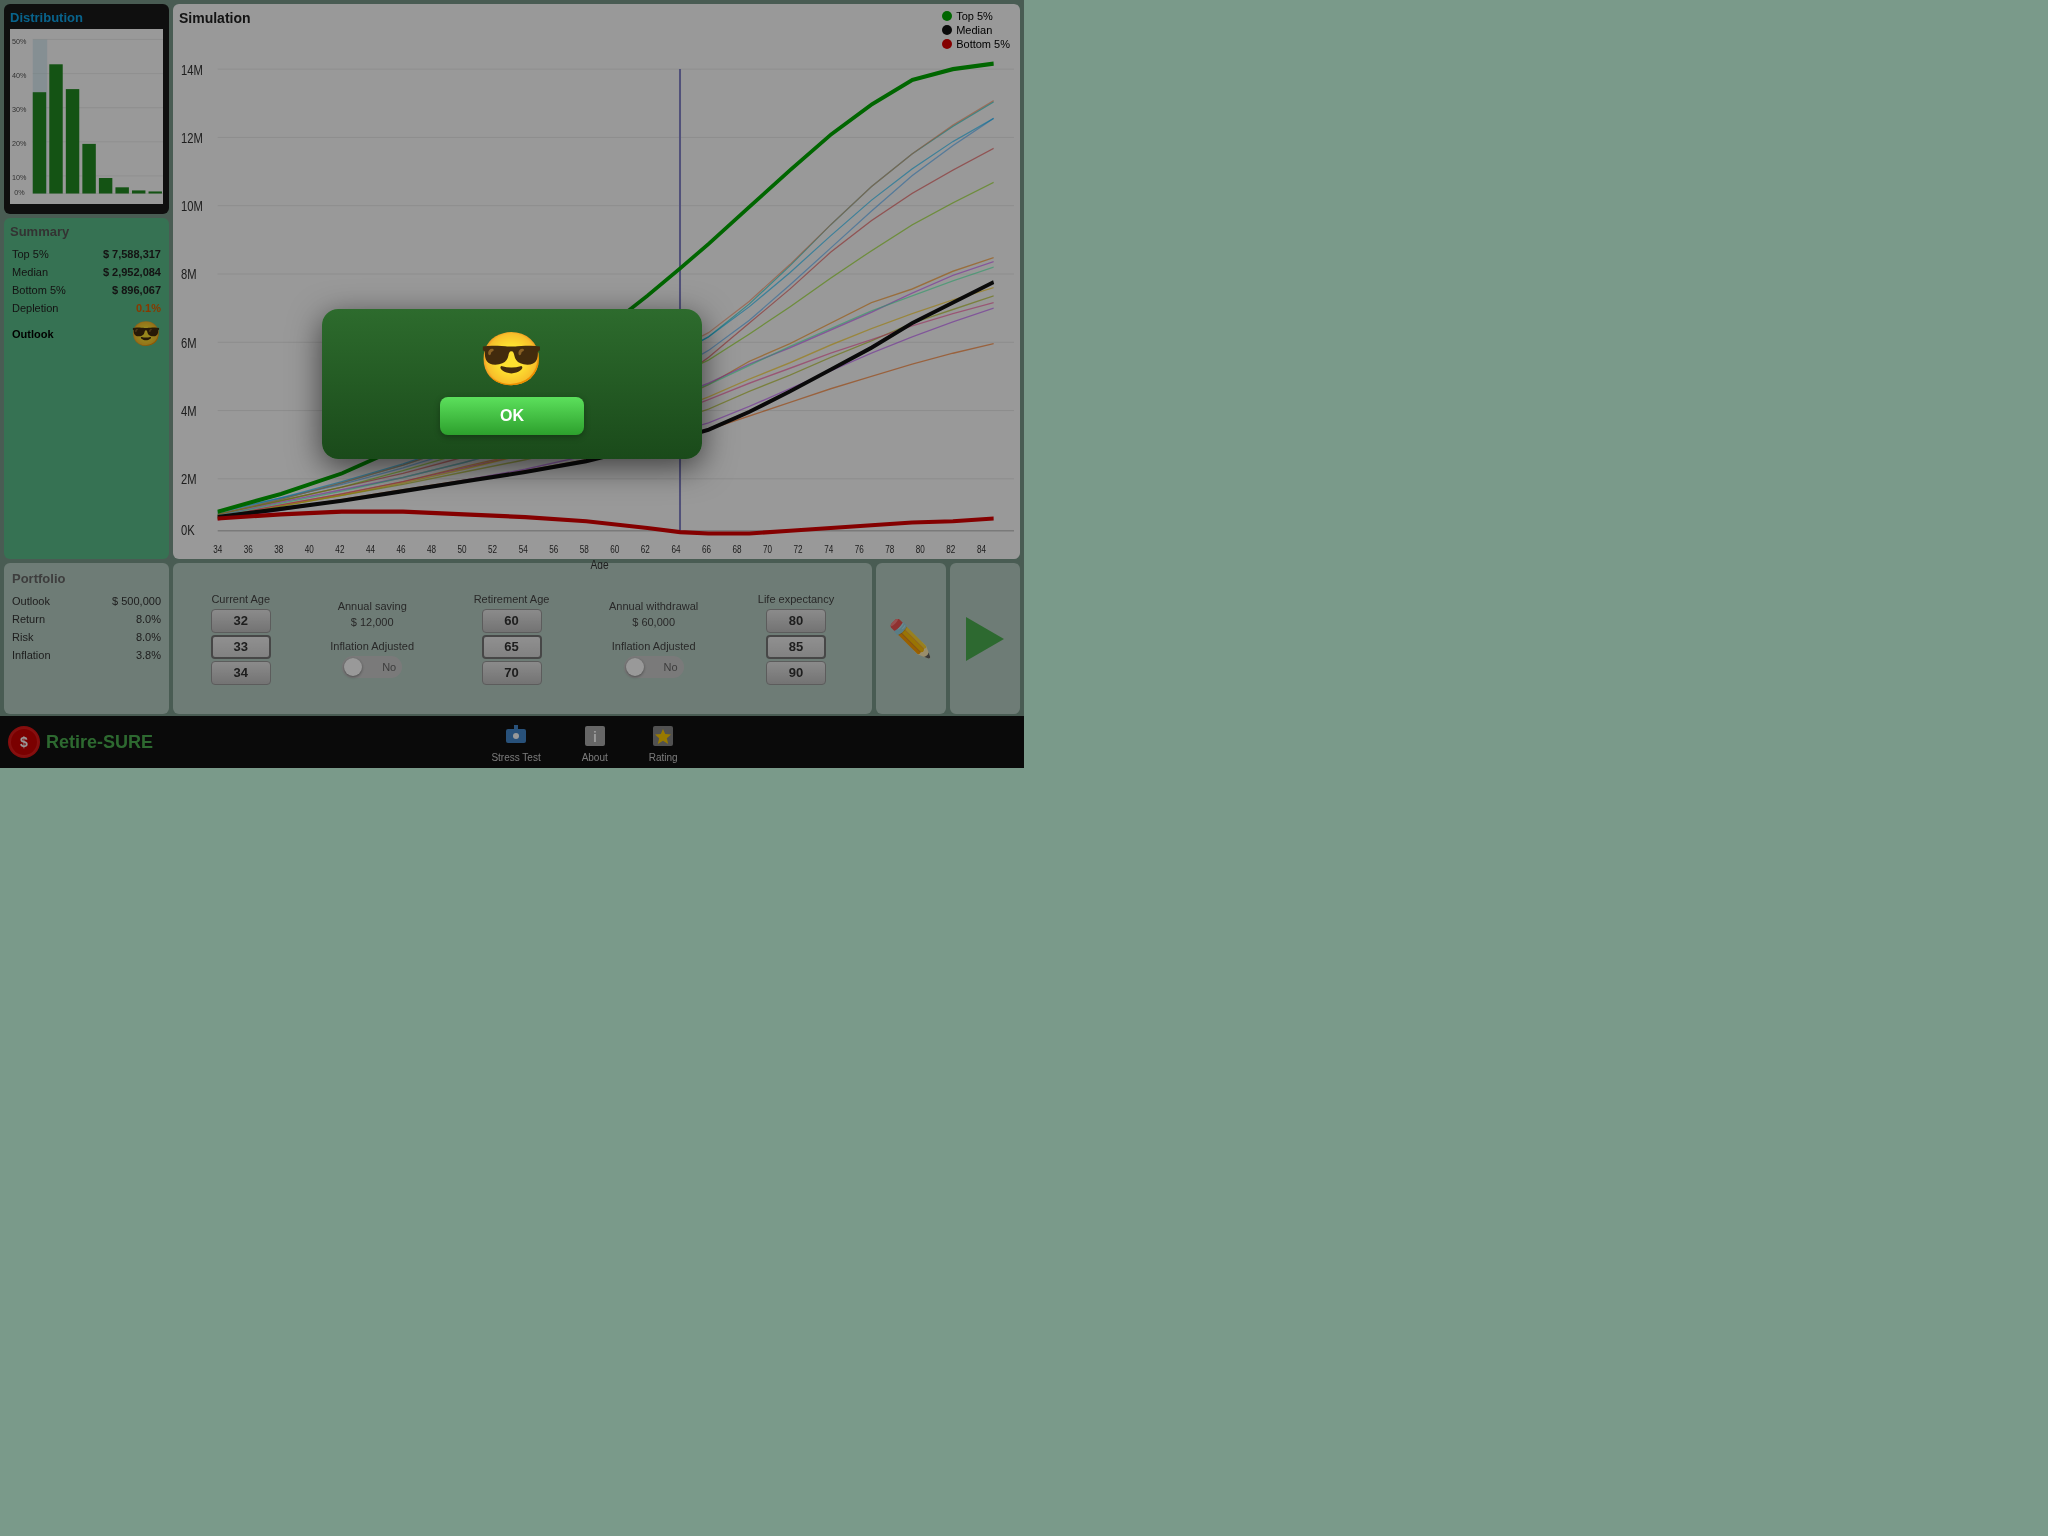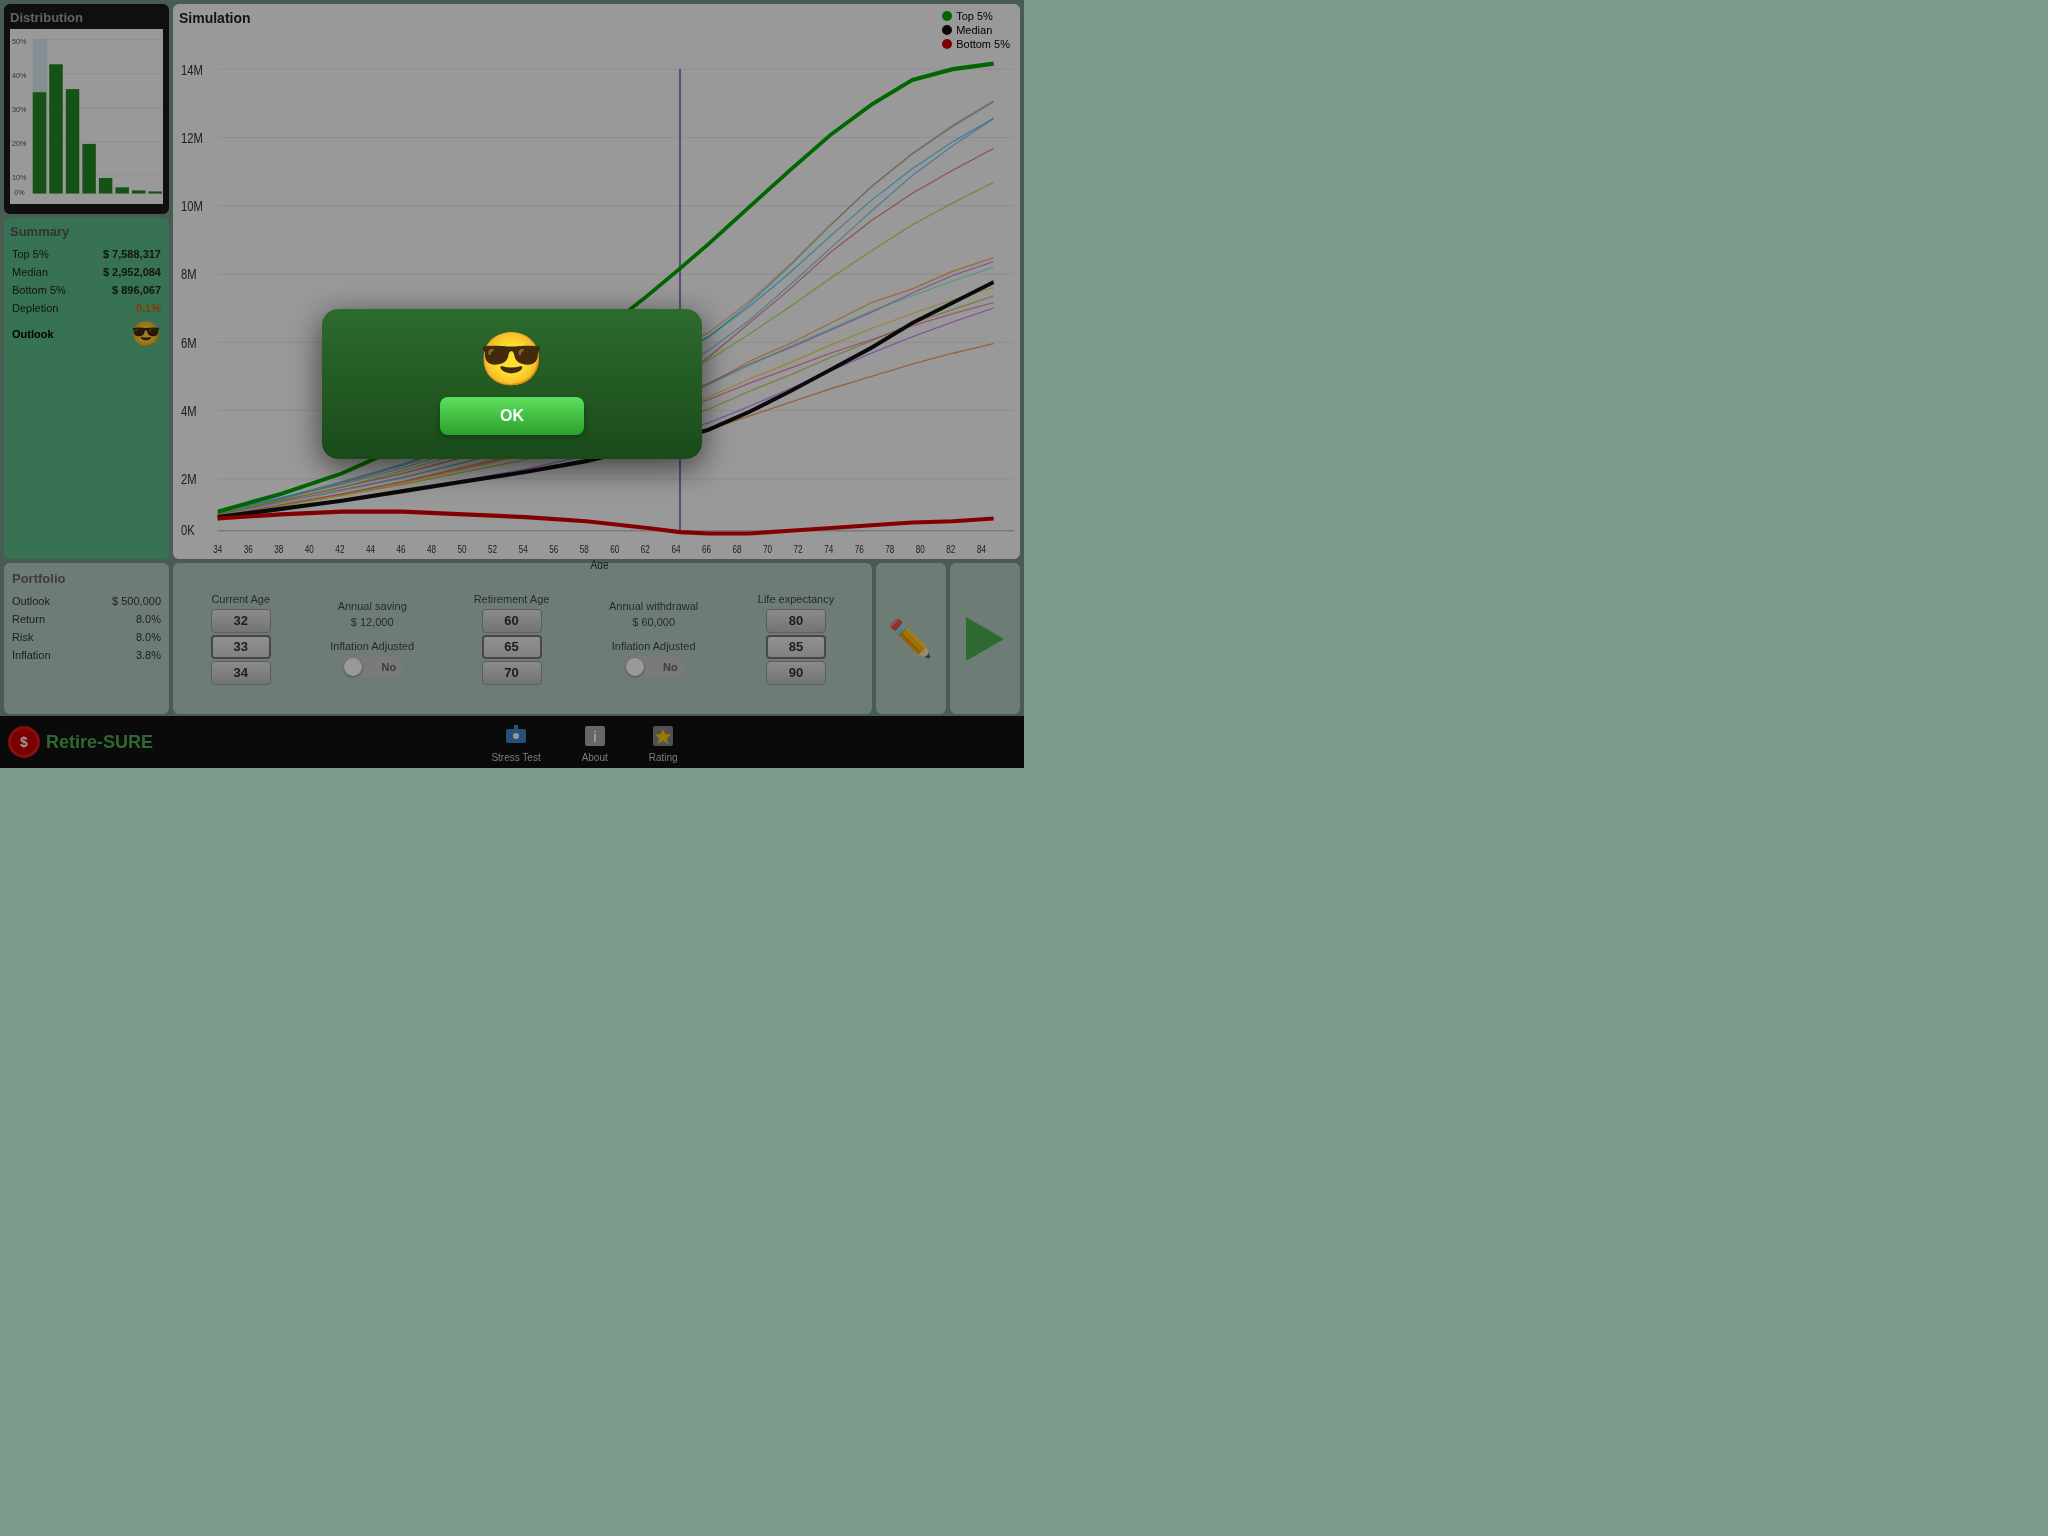--- a/index.html
+++ b/index.html
@@ -35,21 +35,21 @@
     }
 
     .distribution-box {
       background: #1a1a1a;
       border-radius: 6px;
       padding: 6px;
       flex: 0 0 210px;
     }
 
     .distribution-title {
-      color: #a3a3a3;
+      color: #0ea5e9;
       font-size: 13px;
       font-weight: bold;
       margin-bottom: 4px;
     }
 
     .chart-area {
       background: white;
       width: 100%;
       height: 175px;
       position: relative;
@@ -217,21 +217,21 @@
       width: 18px;
       height: 18px;
       border-radius: 50%;
       background: white;
       box-shadow: 0 1px 3px rgba(0,0,0,0.4);
     }
 
     .toggle-text {
       font-size: 11px;
       color: #666;
-      font-weight: 700;
+      font-weight: 400;
     }
 
     .edit-button-box {
       background: #b8cfc5;
       border-radius: 6px;
       width: 70px;
       display: flex;
       align-items: center;
       justify-content: center;
     }

